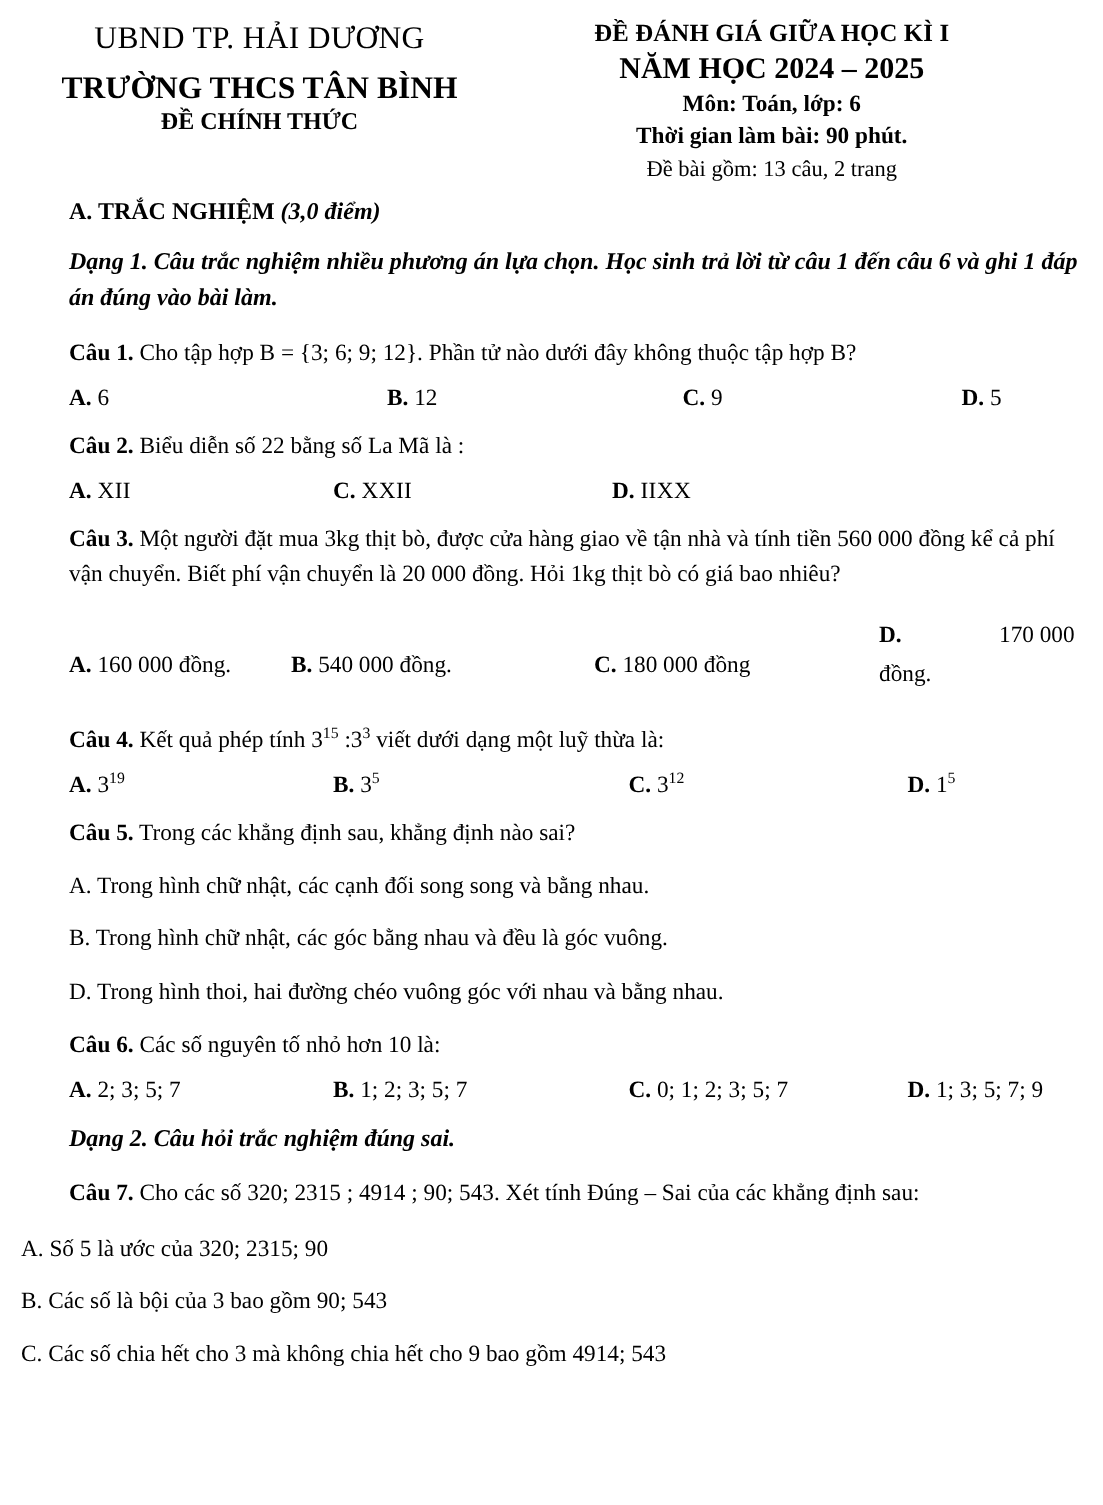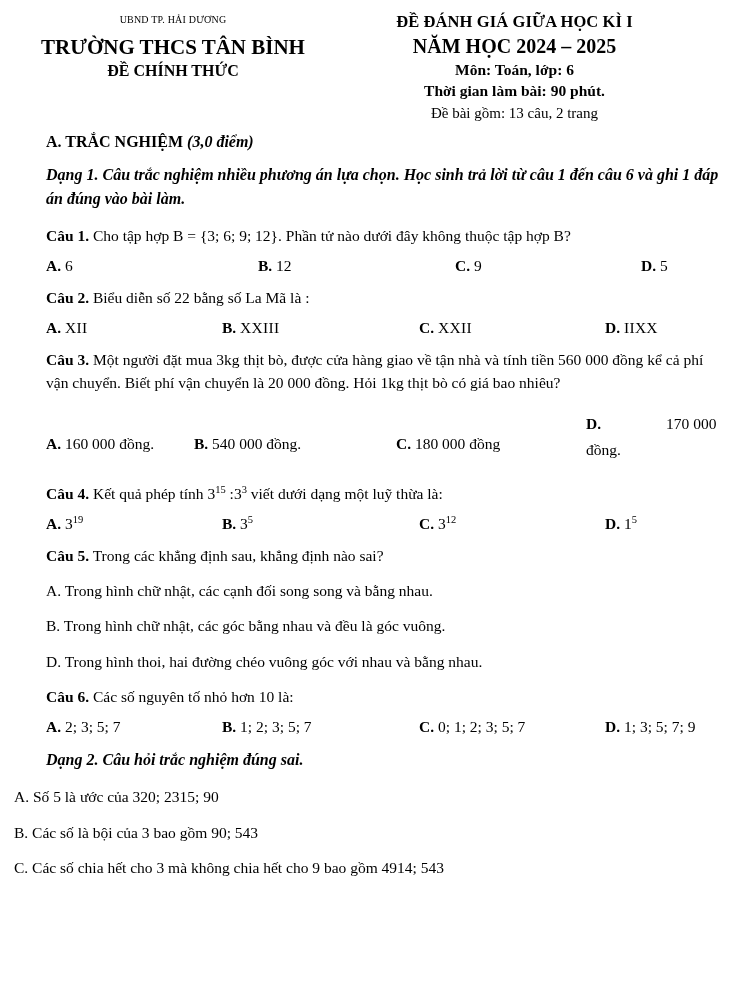--- a/index.html
+++ b/index.html
@@ -32,21 +32,21 @@
   }
   .header-left {
     width: 286px;
     text-align: center;
     padding-top: 1px;
   }
   .header-right {
     flex: 1;
     text-align: center;
   }
-  .hl1 { font-size: 10px; letter-spacing: .2px; }
+  .hl1 { font-size: 21px; letter-spacing: .2px; }
   .hl2 { font-size: 21px; font-weight: bold; margin-top: 12px; }
   .hl3 { font-size: 16px; font-weight: bold; margin-top: 5px; }
   .hr1 { font-size: 16.5px; font-weight: bold; letter-spacing: .1px;}
   .hr2 { font-size: 20px; font-weight: bold; margin-top: 5px; }
   .hr3 { font-size: 15.5px; font-weight: bold; margin-top: 6px; }
   .hr4 { font-size: 15.5px; font-weight: bold; margin-top: 6px; }
   .hr5 { font-size: 15px; margin-top: 7px; }
 
   
   .content {
@@ -173,24 +173,20 @@
 
     <div class="q">
       <b>Câu 2.</b>
       <span>Biểu diễn số 22 bằng số La Mã là :</span>
     </div>
     <div class="opts">
       <div class="opt w-a2">
         <b>A.</b>
         <span class="spaced">XII</span>
       </div>
-      <div class="opt w-b2">
-        <b>B.</b>
-        <span class="spaced">XXIII</span>
-      </div>
       <div class="opt w-c2">
         <b>C.</b>
         <span class="spaced">XXII</span>
       </div>
       <div class="opt">
         <b>D.</b>
         <span class="spaced">IIXX</span>
       </div>
     </div>
 
@@ -265,20 +261,24 @@
         <span>0; 1; 2; 3; 5; 7</span>
       </div>
       <div class="opt">
         <b>D.</b>
         <span>1; 3; 5; 7; 9</span>
       </div>
     </div>
 
     <div class="dang">Dạng 2. Câu hỏi trắc nghiệm đúng sai.</div>
 
+    <div class="q">
+      <b>Câu 7.</b>
+      <span>Cho các số 320; 2315 ; 4914 ; 90; 543. Xét tính Đúng – Sai của các khẳng định sau:</span>
+    </div>
   </div>
 
   <div class="content p2">
     <div class="stmt">A. Số 5 là ước của 320; 2315; 90</div>
     <div class="stmt">B. Các số là bội của 3 bao gồm 90; 543</div>
     <div class="stmt">C. Các số chia hết cho 3 mà không chia hết cho 9 bao gồm 4914; 543</div>
   </div>
 
 </div>
 

